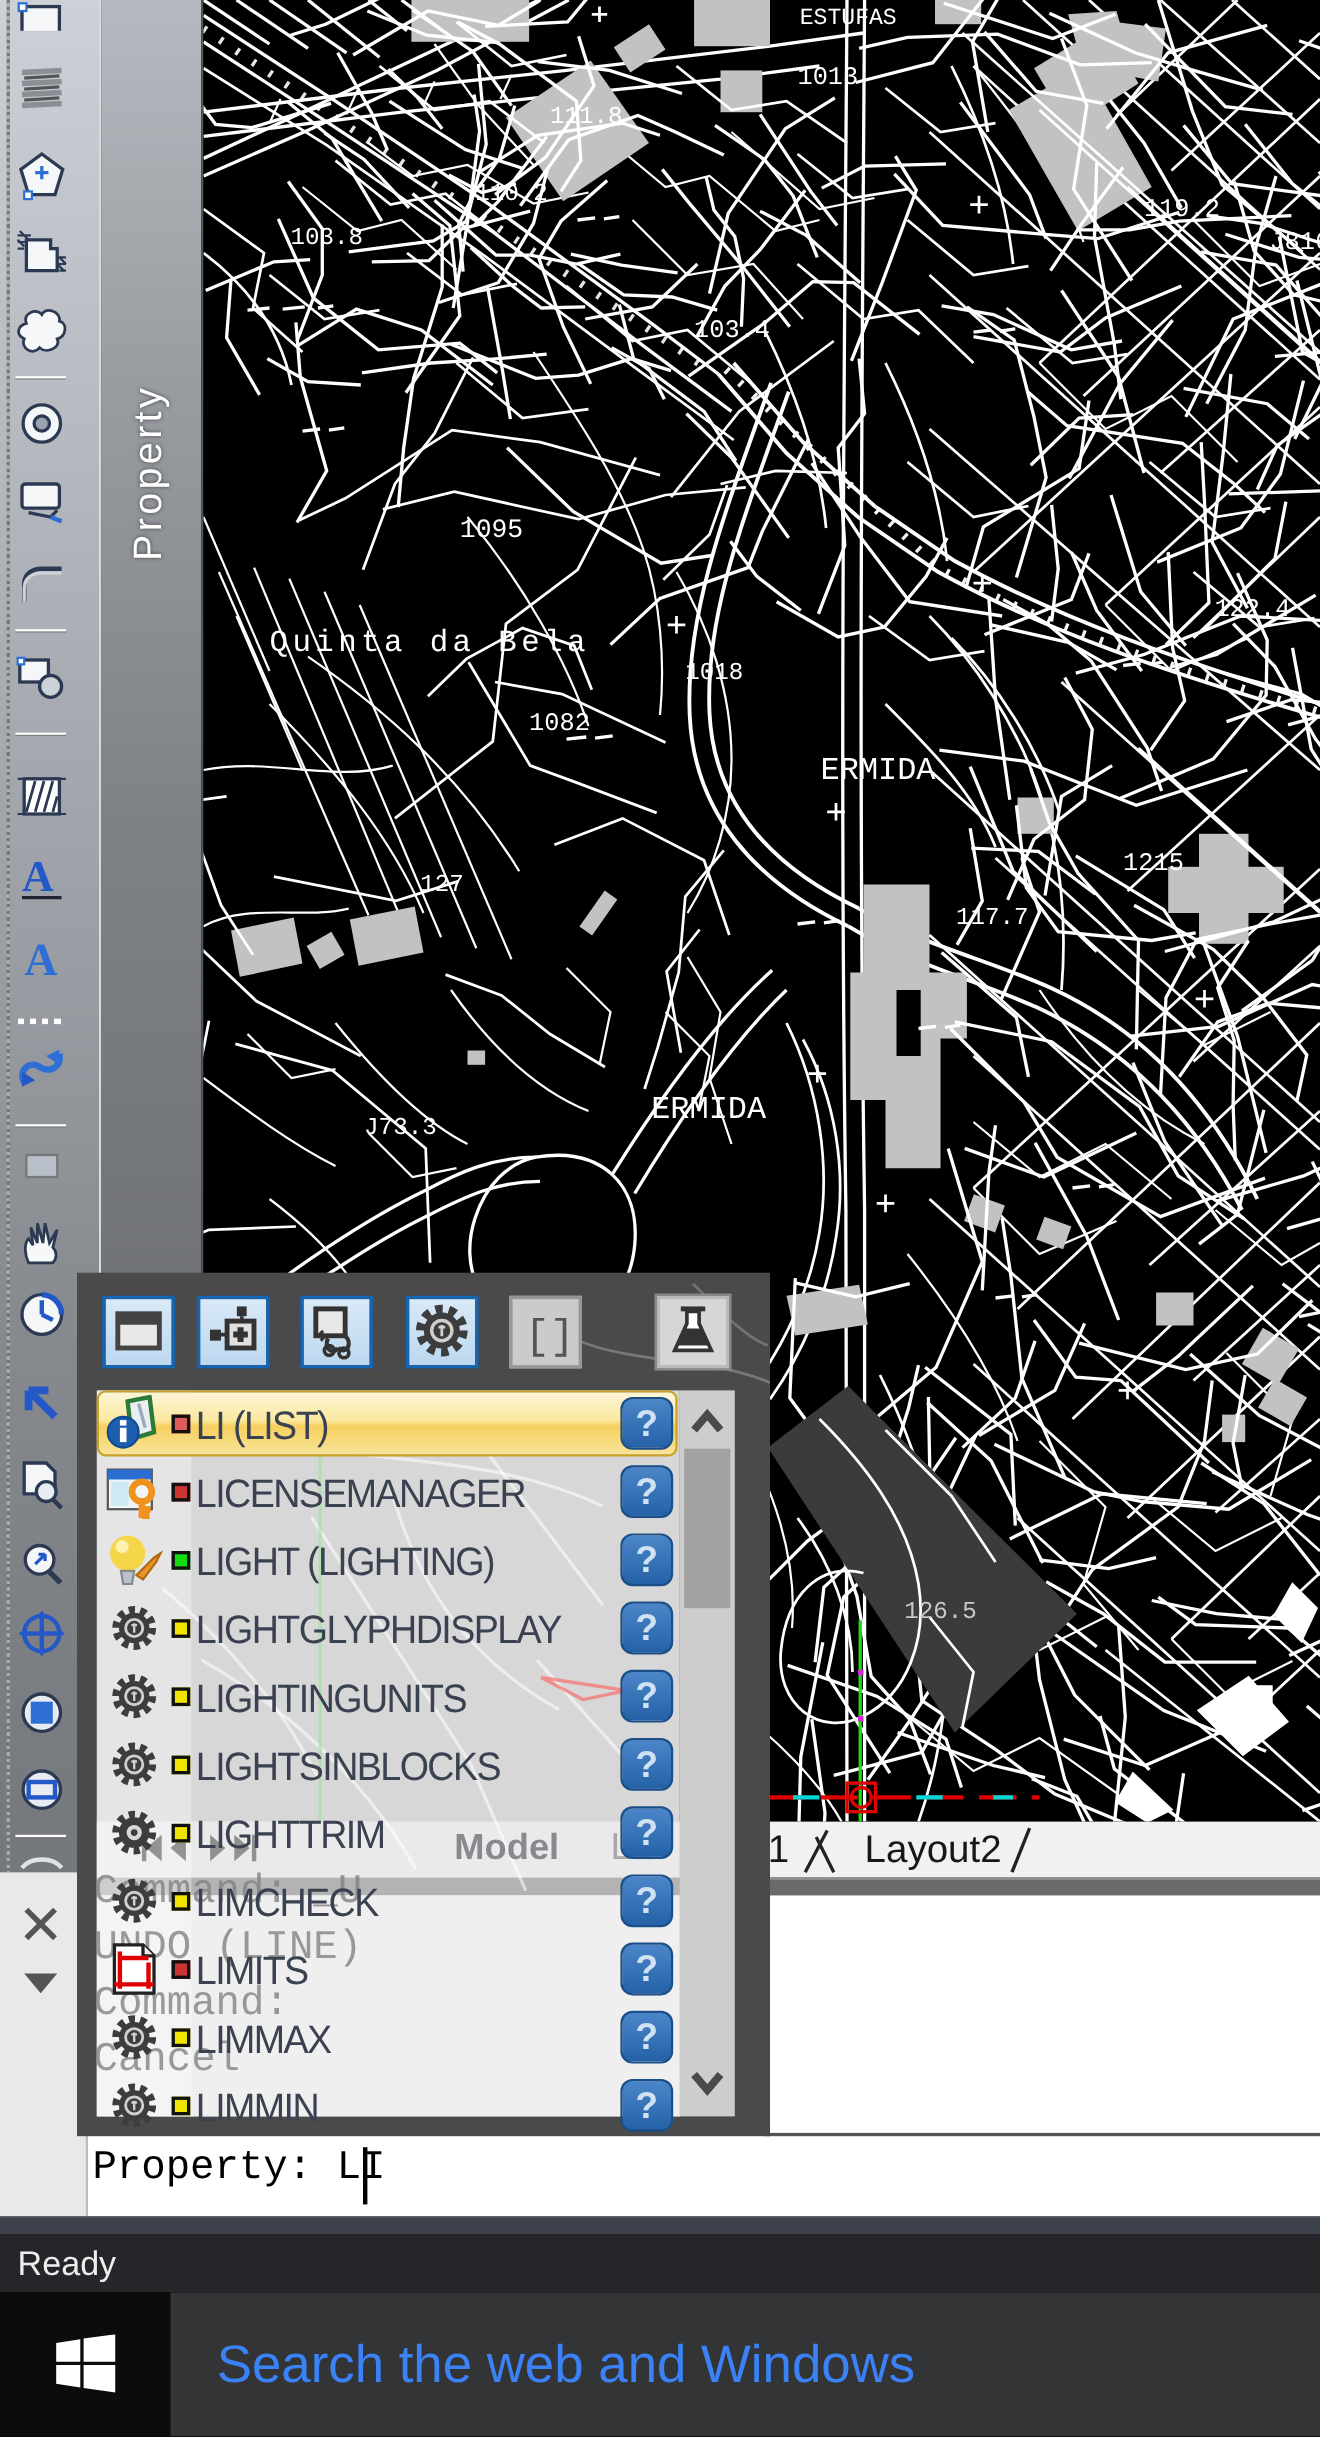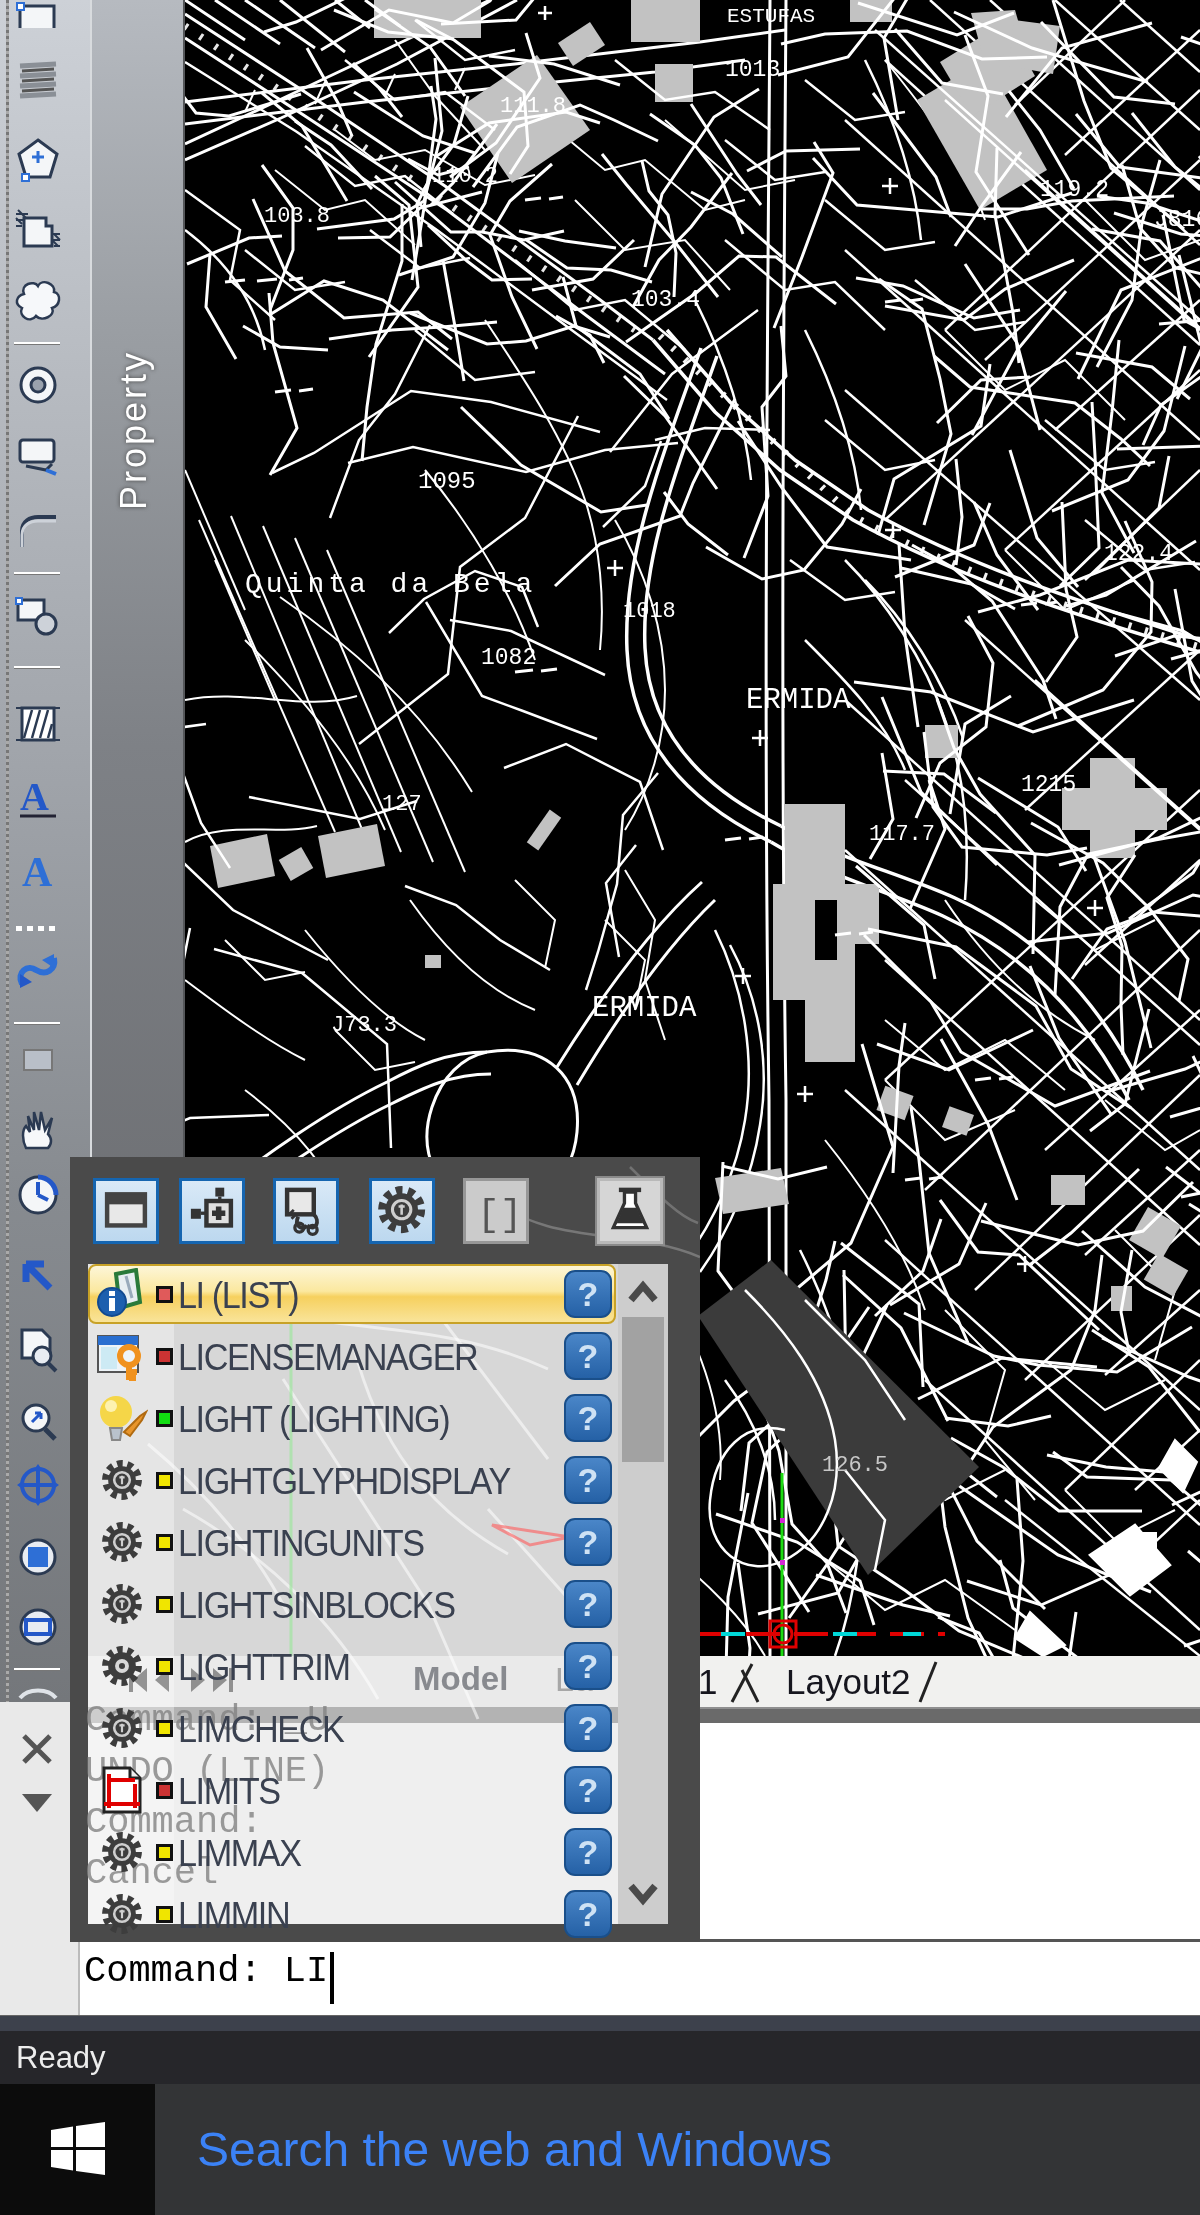--- a/index.html
+++ b/index.html
@@ -590,21 +590,21 @@
     </svg>
     <span class="abs" style="left:706px;top:6px;font-size:35px;color:#16161e">Layout2</span>
   </div>
 <div class="abs" style="left:80px;top:1707px;width:1120px;height:16px;background:#6a6a6a;border-top:2px solid #8f8f8f;box-sizing:border-box"></div>
 <div class="abs" style="left:80px;top:1723px;width:1120px;height:292px;background:#fff"></div>
 <div class="abs" style="left:0;top:1702px;width:80px;height:313px;background:#e9e9e9;border-right:2px solid #bbb;box-sizing:border-box"><svg width="78" height="313">
       <path d="M24,34 L50,60 M50,34 L24,60" stroke="#555" stroke-width="5"></path>
       <path d="M22,92 L52,92 L37,110 Z" fill="#555"></path>
     </svg></div>
 <div class="abs" style="left:695px;top:1939px;width:505px;height:3px;background:#555"></div>
-<div class="abs" style="left:84px;top:1950px;font-family:'Liberation Mono',monospace;font-size:37px;color:#000">Command: LI</div>
+<div class="abs" style="left:84px;top:1950px;font-family:'Liberation Mono',monospace;font-size:37px;color:#000">Property: LI</div>
 <div class="abs" style="left:330px;top:1952px;width:4px;height:52px;background:#000"></div>
 <div style="position:absolute;left:70px;top:1157px;width:630px;height:785px;background:#4a4a4a">
     <svg width="630" height="107" style="position:absolute;left:0;top:0">
       <path d="M420,40 C480,90 560,70 630,100" stroke="rgba(255,255,255,.25)" stroke-width="2.5" fill="none"></path>
       <path d="M560,10 C590,40 610,60 628,66" stroke="rgba(255,255,255,.22)" stroke-width="2.5" fill="none"></path>
     </svg>
     <div style="position:absolute;left:23px;top:21px;width:66px;height:66px;background:linear-gradient(180deg,#d9e9f7,#bcd8ef);border:3px solid #1565b0;box-sizing:border-box"><svg width="60" height="60" viewBox="0 0 54 54">
         <rect x="10" y="12" width="34" height="28" fill="#e8e8e8" stroke="#444" stroke-width="4"></rect>
         <rect x="10" y="12" width="34" height="9" fill="#444"></rect>
       </svg></div>

